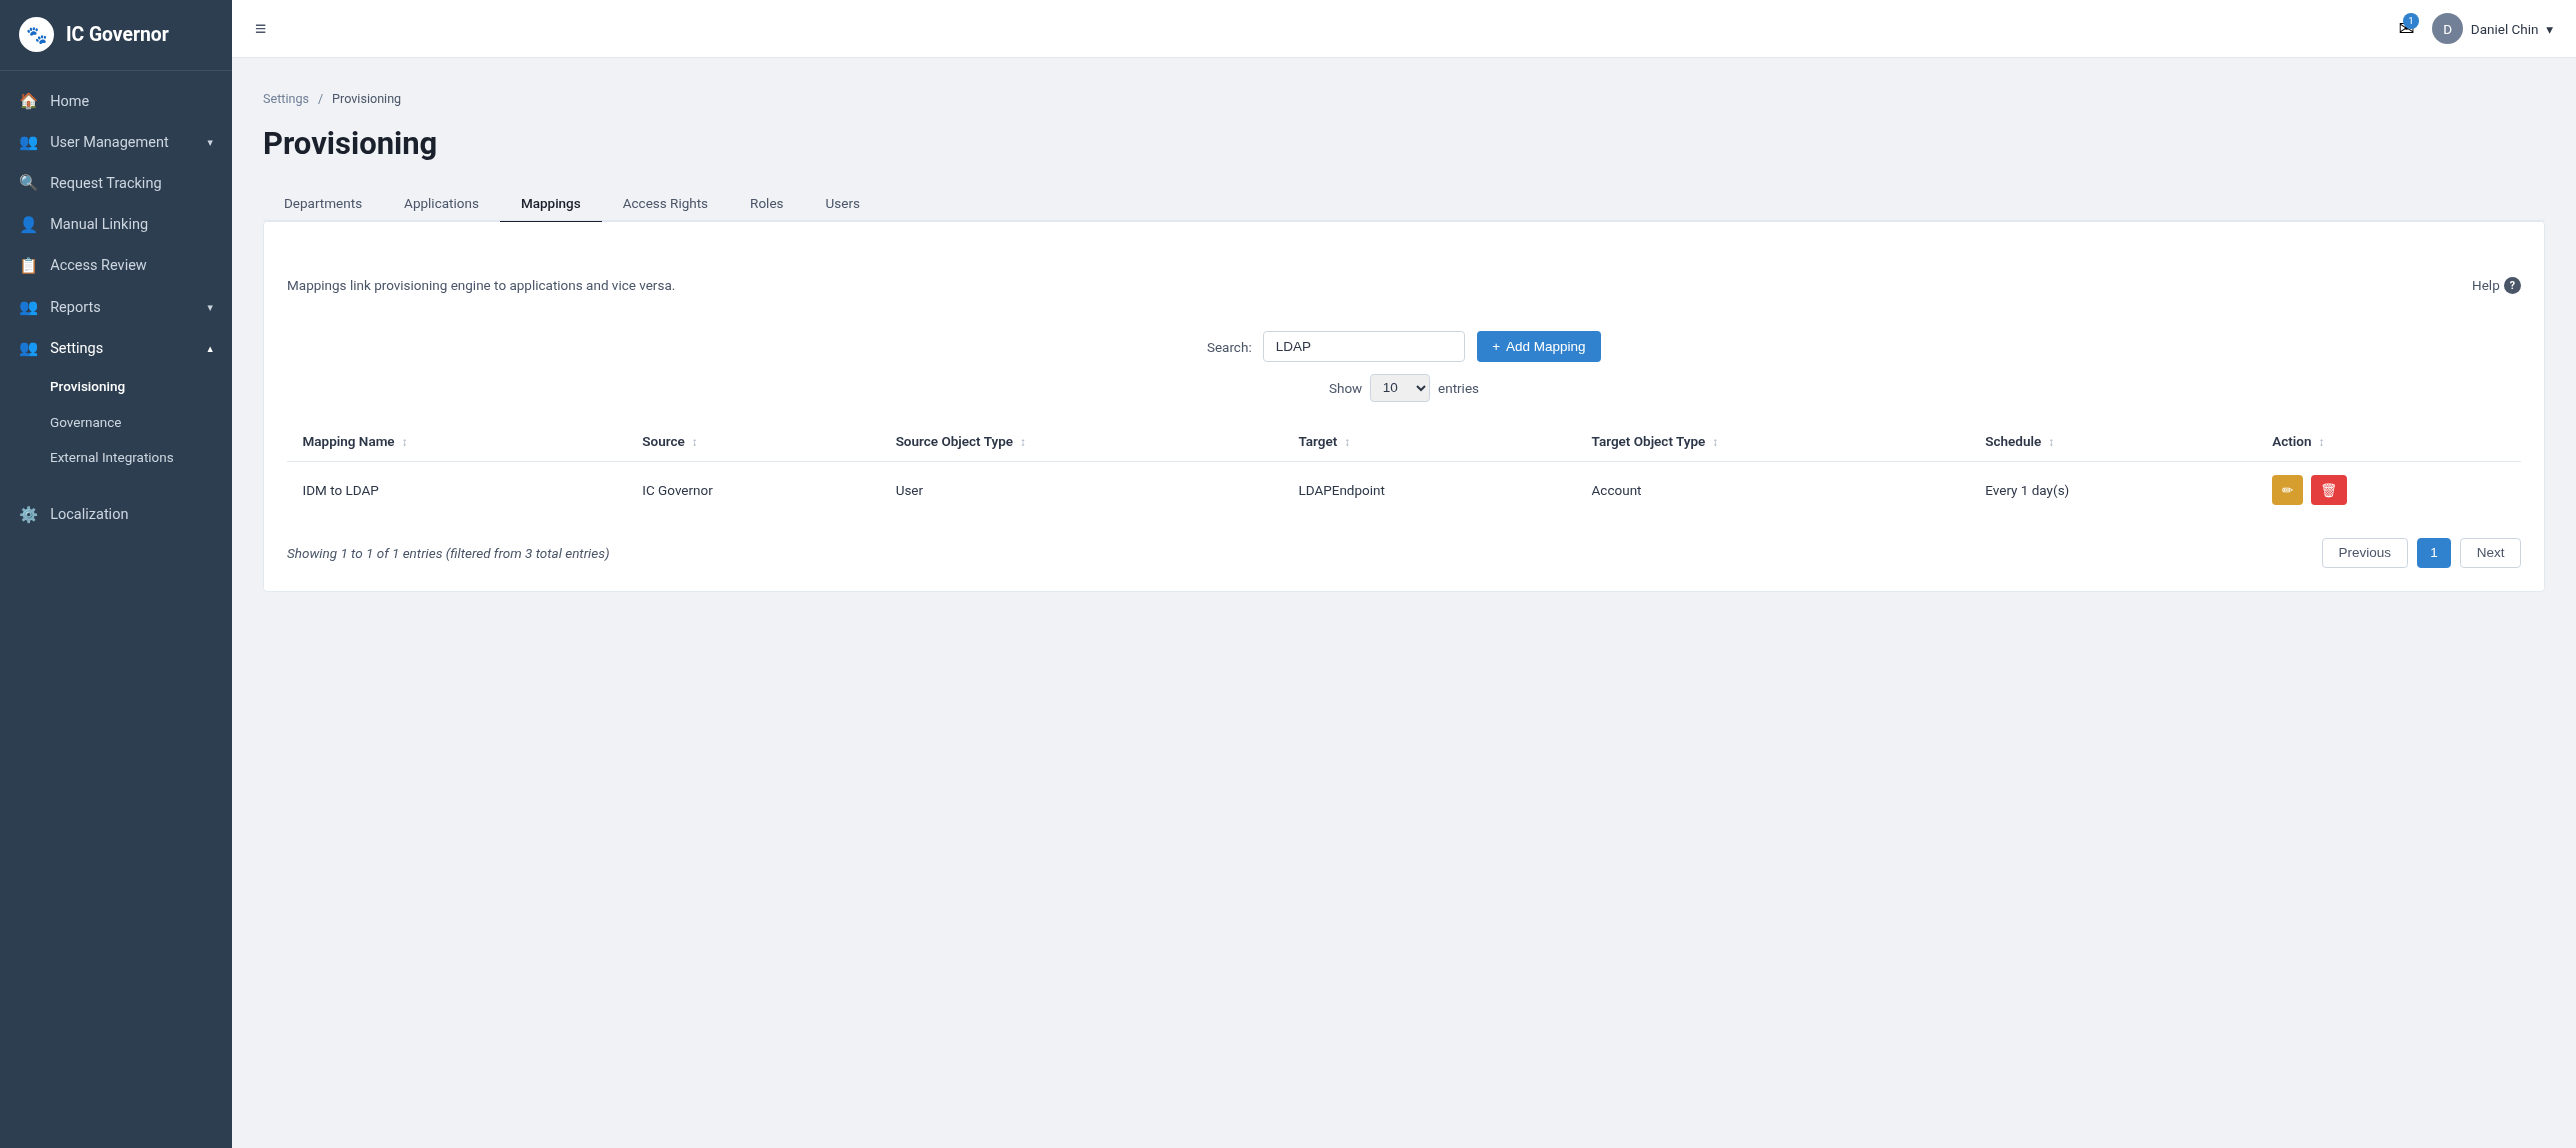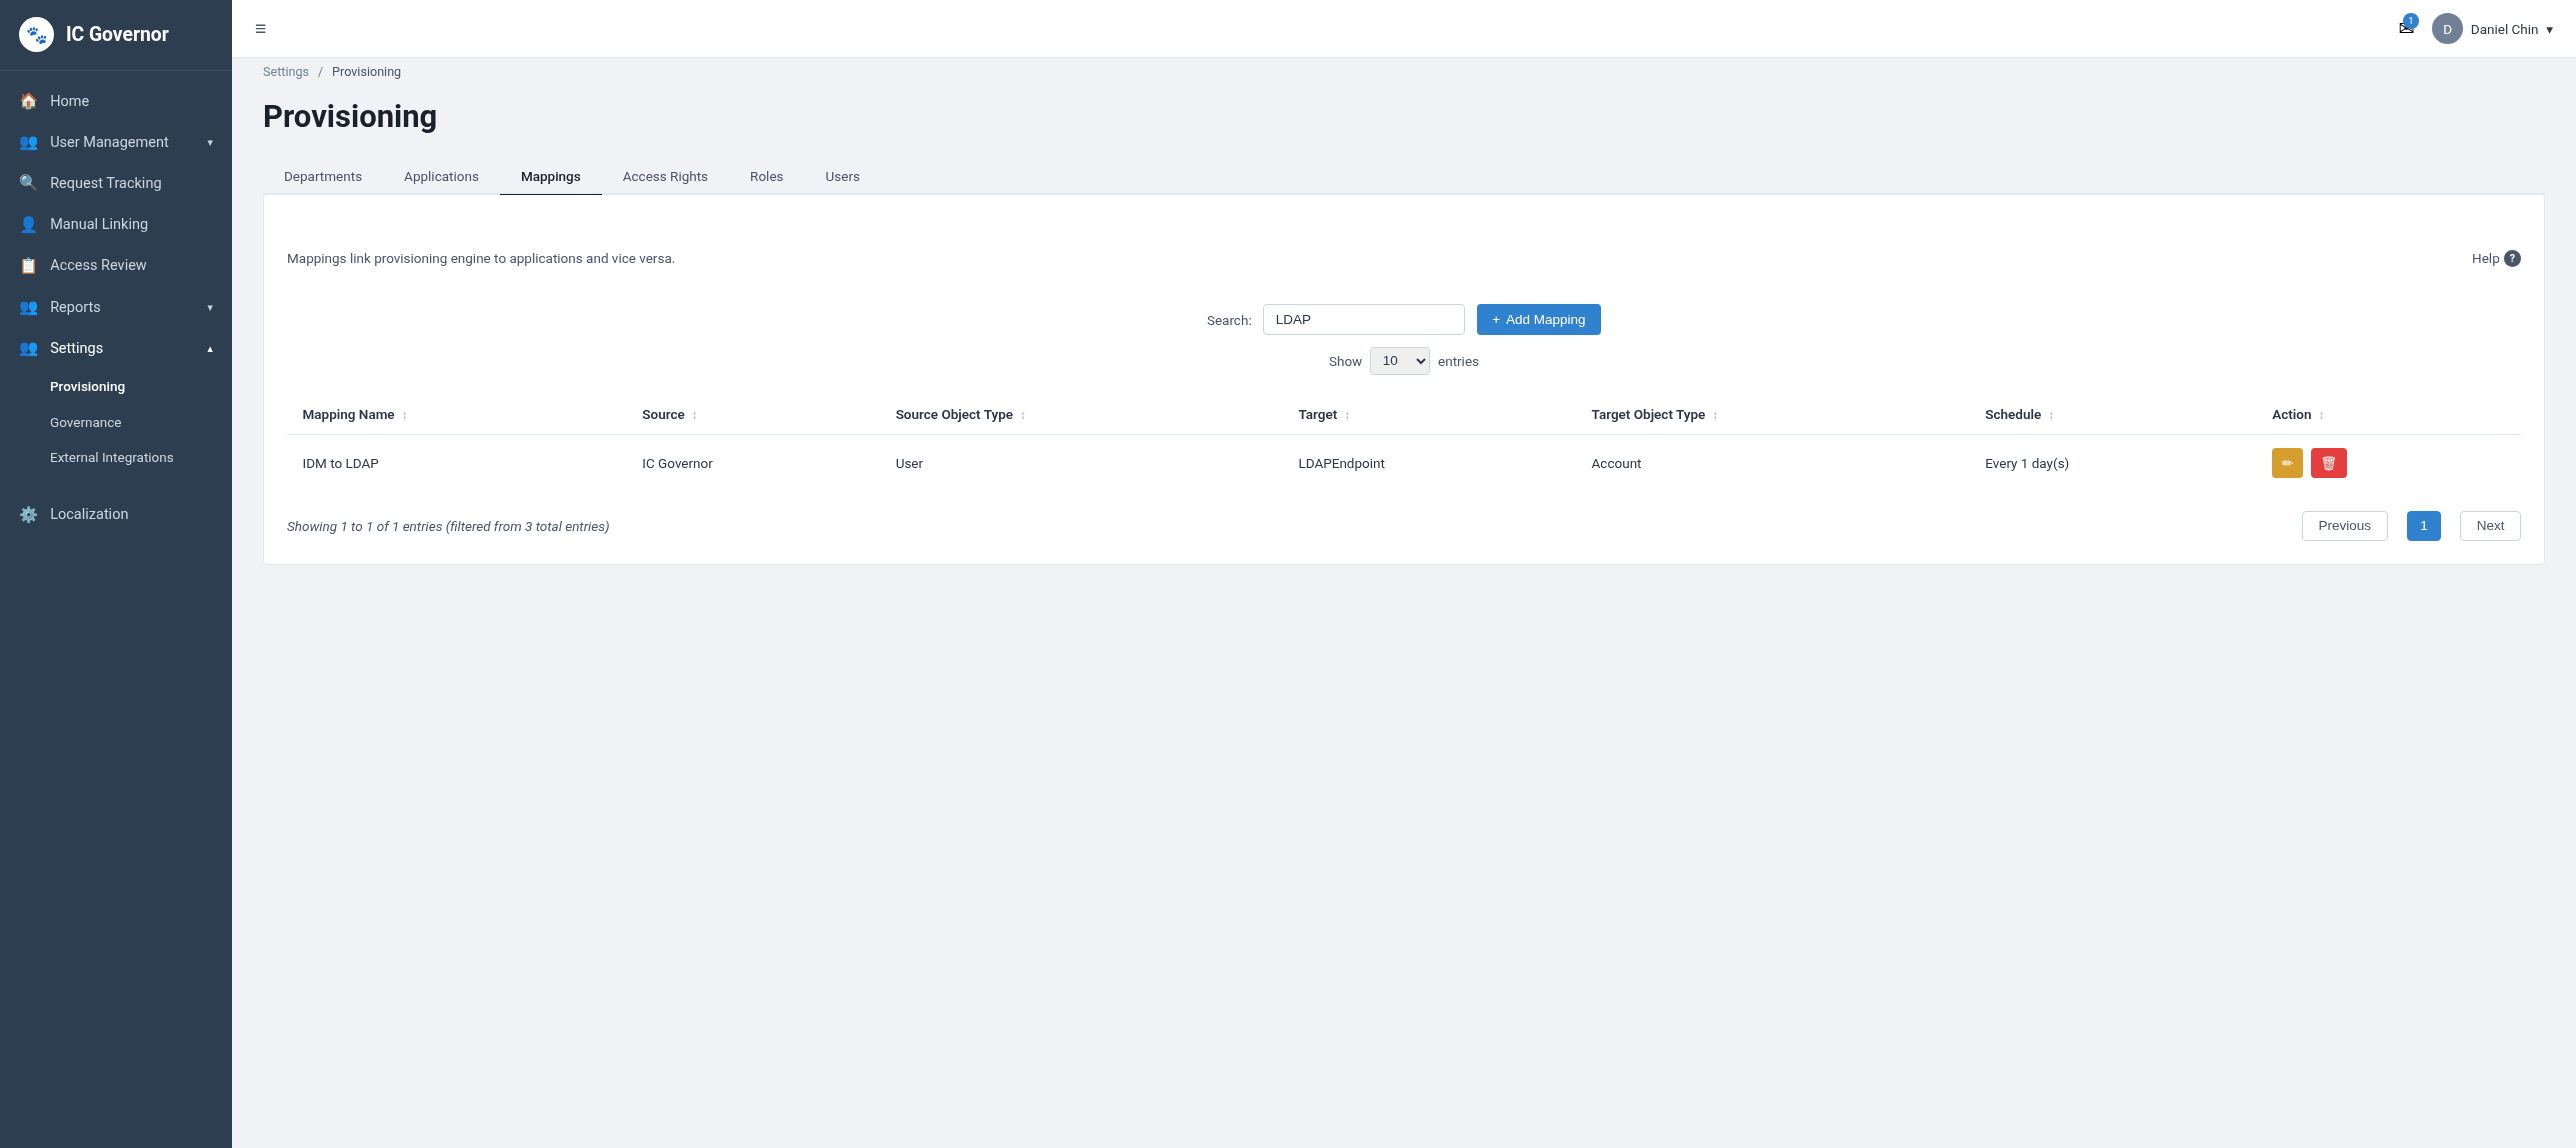--- a/index.html
+++ b/index.html
@@ -85,21 +85,21 @@
     .user-btn { display: flex; align-items: center; gap: 7.7px; cursor: pointer; color: #2d3748; }
     .user-avatar {
       width: 31px; height: 31px;
       border-radius: 50%;
       background: #718096;
       display: flex; align-items: center; justify-content: center;
       color: #fff; font-size: 13.5px;
     }
 
     
-    .page-content { flex: 1; overflow-y: auto; padding: 6px 31px; }
+    .page-content { flex: 1; overflow-y: auto; padding: 33px 31px; }
     .breadcrumb { font-size: 12.6px; color: #718096; margin-bottom: 19.3px; }
     .breadcrumb a { color: #718096; text-decoration: none; }
     .breadcrumb .sep { margin: 0 5.8px; }
     .breadcrumb .current { color: #4a5568; }
     .page-title { font-size: 31px; font-weight: 700; color: #1a202c; margin-bottom: 23px; }
 
     
     .tabs-row {
       display: flex;
       border-bottom: 1.9px solid #e2e8f0;
@@ -221,21 +221,21 @@
     }
 
     
     .pagination-row {
       display: flex;
       align-items: center;
       justify-content: space-between;
       margin-top: 19.3px;
     }
     .pagination-info { color: #4a5568; font-size: 13.5px; font-style: italic; }
-    .pagination-btns { display: flex; align-items: center; gap: 19px; }
+    .pagination-btns { display: flex; align-items: center; gap: 9px; }
     .page-btn {
       padding: 6.8px 15.5px;
       border: 1px solid #cbd5e0;
       background: #fff;
       color: #4a5568;
       font-size: 13.5px;
       border-radius: 3.9px;
       cursor: pointer;
     }
     .page-num-btn {

